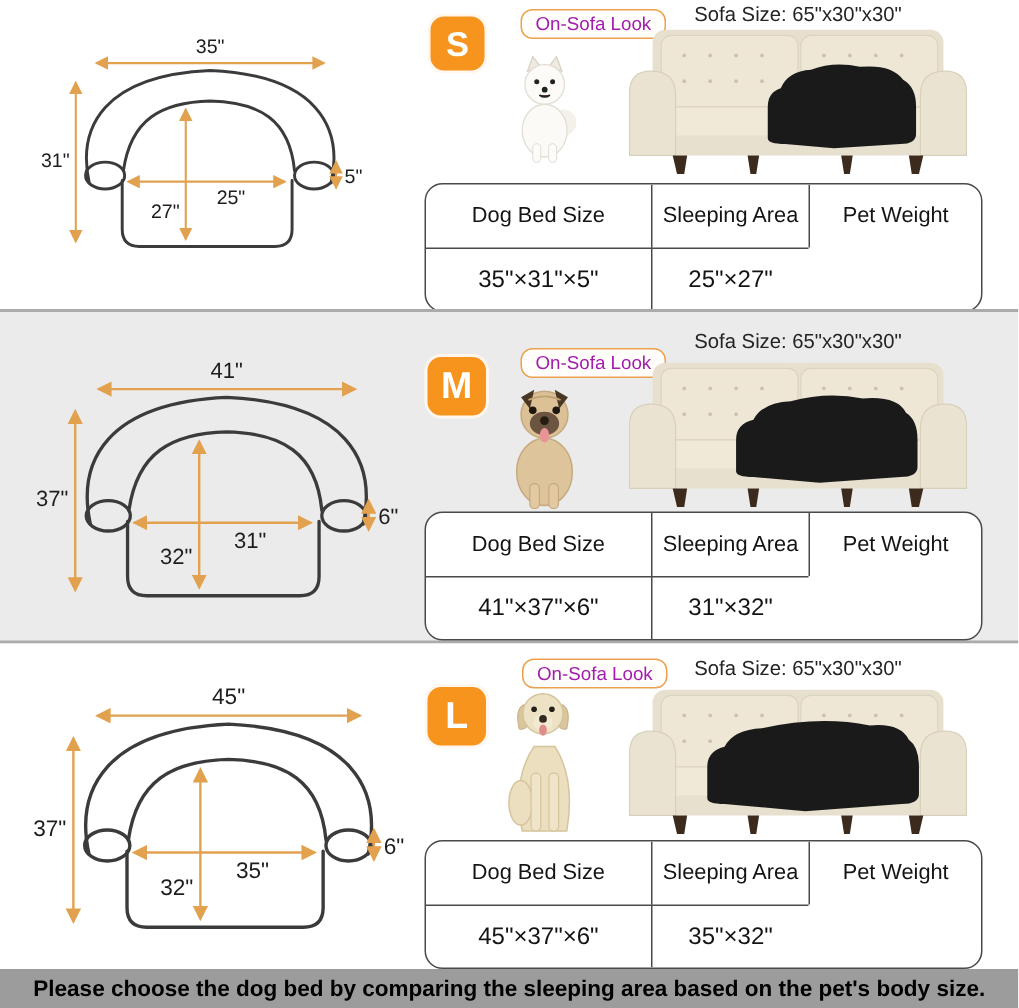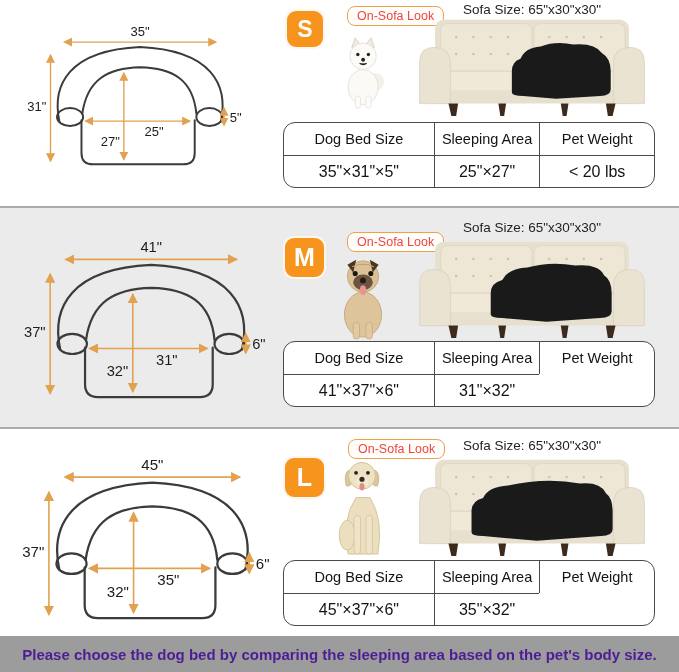--- a/index.html
+++ b/index.html
@@ -30,54 +30,54 @@
   .dia-l{left:16px;top:18px;width:254px;height:180px;}
   
   .badge{position:absolute;display:flex;align-items:center;justify-content:center;
     background:var(--accent);color:#fff;font-weight:bold;border:2px solid rgba(255,255,255,.92);
     border-radius:11px;}
   .badge-s{left:285px;top:9px;width:40px;height:40px;font-size:23px;}
   .badge-m{left:283px;top:28px;width:43px;height:43px;font-size:25px;}
   .badge-l{left:283px;top:27px;width:43px;height:43px;font-size:25px;}
   
   .onsofa{position:absolute;border:1.5px solid #EDA14F;border-radius:8px;background:#FFFEFA;
-    color:#ef4444;font-size:12.5px;padding:2px 9px;white-space:nowrap;}
+    color:#a21caf;font-size:12.5px;padding:2px 9px;white-space:nowrap;}
   .onsofa-s{left:347px;top:6px;}
   .onsofa-m{left:347px;top:24px;}
   .onsofa-l{left:348px;top:10px;}
   
   .sofasize{position:absolute;width:240px;text-align:center;font-size:13.5px;color:#242424;}
   .ss-s{left:412px;top:2px;}
   .ss-m{left:412px;top:12px;}
   .ss-l{left:412px;top:9px;}
   
   .dog{position:absolute;}
   .dog svg{display:block;width:100%;height:100%;}
   .dog-s{left:342px;top:34px;width:44px;height:78px;}
   .dog-m{left:336px;top:46px;width:54px;height:86px;}
   .dog-l{left:334px;top:29px;width:56px;height:99px;}
   .sofa{position:absolute;width:240px;height:100px;}
   .sofa svg{display:block;width:100%;height:100%;}
   .sofa-s{left:412px;top:16px;}
   .sofa-m{left:412px;top:30px;}
   .sofa-l{left:412px;top:27px;}
   
-  .spec-table{position:absolute;width:372px;height:66px;display:grid;
+  .spec-table{position:absolute;width:372px;height:86px;display:grid;
     grid-template-columns:40.5% 28.5% 31%;grid-template-rows:50% 50%;
     border:1.4px solid var(--table-border);border-radius:12px;background:#fff;overflow:hidden;}
   .tbl-s{left:283px;top:122px;}
   .tbl-m{left:283px;top:133px;}
   .tbl-l{left:283px;top:131px;}
   .cell{display:flex;align-items:center;justify-content:center;color:#141414;}
   .cell.c2,.cell.c3{border-left:1.4px solid var(--table-border);}
   .cell.head{font-size:14.5px;}
   .cell.val{border-top:1.4px solid var(--table-border);font-size:16px;}
   
-  .footer{position:absolute;left:0;bottom:0;width:679px;height:36px;background:var(--footer-bg);
-    color:#4c1d95;display:flex;align-items:center;justify-content:center;font-size:15px;font-weight:600;}
+  .footer{position:absolute;left:0;bottom:0;width:679px;height:26px;background:var(--footer-bg);
+    color:#000000;display:flex;align-items:center;justify-content:center;font-size:15px;font-weight:600;}
 </style>
 </head>
 <body>
 
 <svg width="0" height="0" style="position:absolute" aria-hidden="true">
   <defs>
     <marker id="arw" viewBox="0 0 10 10" refX="8.5" refY="5" markerWidth="6.5" markerHeight="6.5" orient="auto-start-reverse">
       <path class="mk" d="M0,0 L10,5 L0,10 z"></path>
     </marker>
   </defs>
@@ -166,21 +166,20 @@
         <path d="M104 80 L104 58 Q104 48 113 45 Q118 33 134 32 Q150 26 168 30 Q190 28 198 39 Q207 44 207 58 L207 77 Q207 84 196 84 L150 87 L116 84 Q104 84 104 80 Z" fill="#1A1A1A"></path>
       </svg>
     </div>
 
     <div class="spec-table tbl-s">
       <div class="cell head c1">Dog Bed Size</div>
       <div class="cell head c2">Sleeping Area</div>
       <div class="cell head c3">Pet Weight</div>
       <div class="cell val c1">35"×31"×5"</div>
       <div class="cell val c2">25"×27"</div>
-      <div class="cell val c3">&lt; 20 lbs</div>
     </div>
   </section>
 
   <section class="sec sec-m">
     <div class="diagram dia-m">
       <svg viewBox="0 0 270 195" preserveAspectRatio="none">
         <g>
           <path class="bed-line" d="M46 130 C36 84 58 42 145 38 C232 42 254 84 244 130"></path>
           <ellipse class="bed-line" cx="59" cy="124" rx="16" ry="11"></ellipse>
           <ellipse class="bed-line" cx="230" cy="124" rx="16" ry="11"></ellipse>

